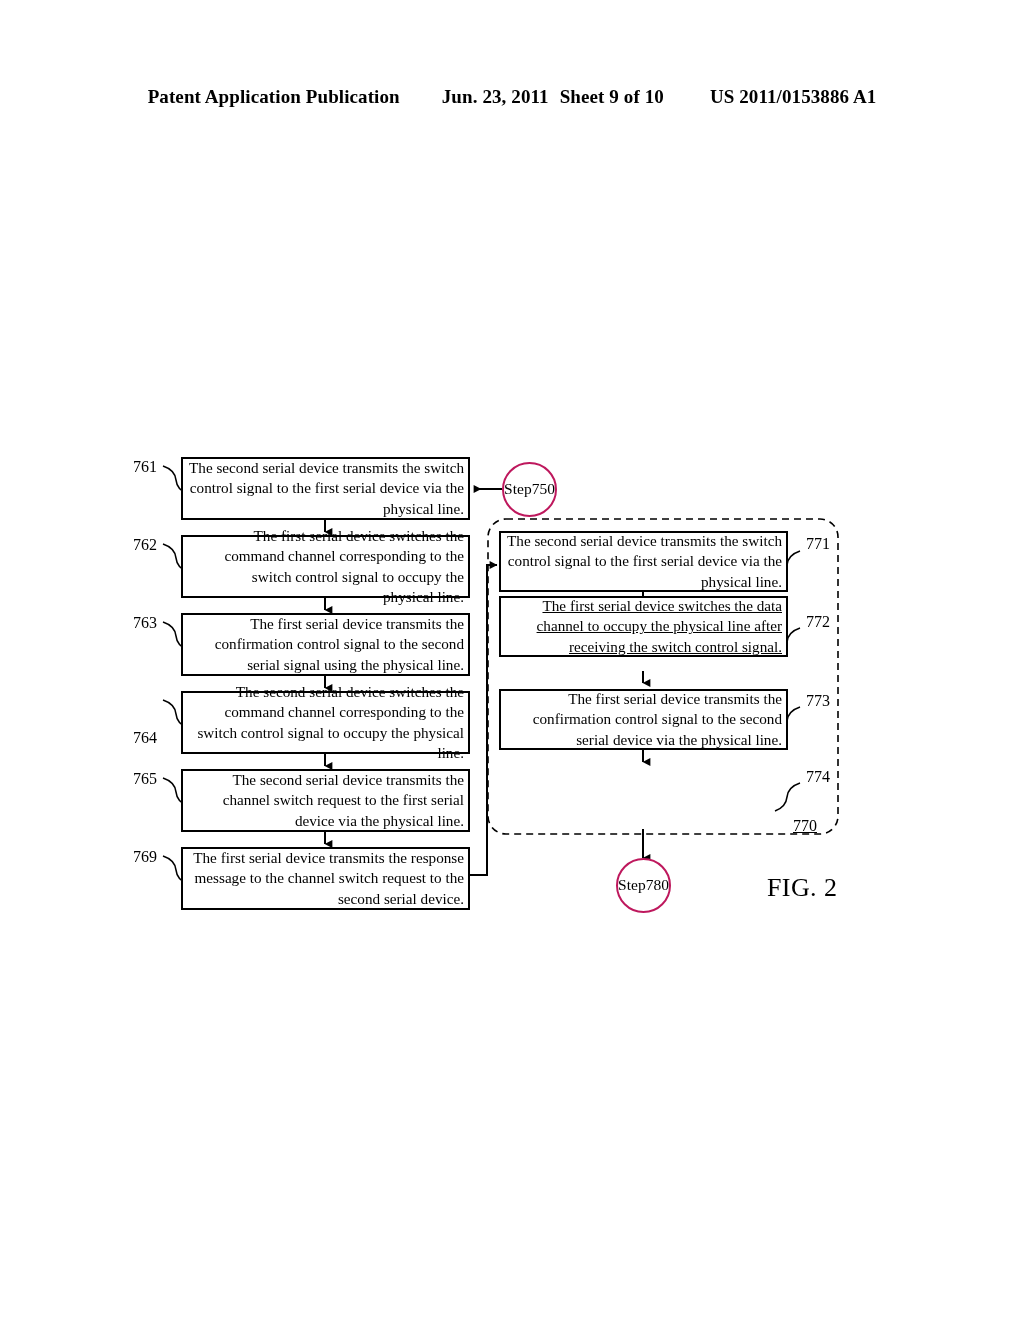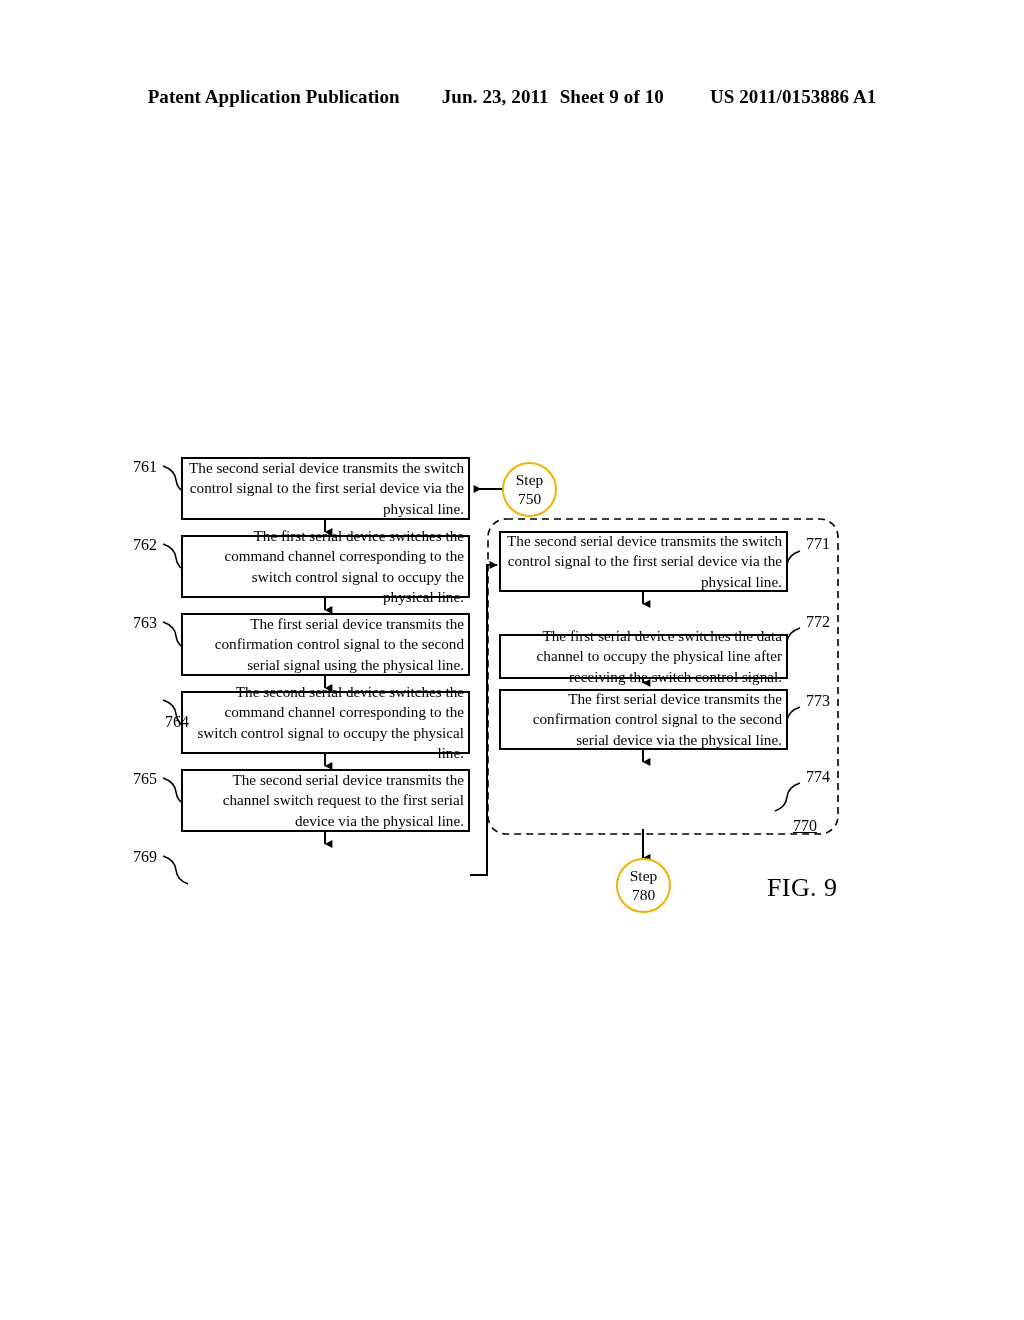--- a/index.html
+++ b/index.html
@@ -75,25 +75,25 @@
     font-size: 16px;
     line-height: 1;
     white-space: nowrap;
   }
   .refnum.underlined { text-decoration: underline; }
 
   
   .stepnode {
     position: absolute;
     box-sizing: border-box;
-    border: 2px solid #eab308;
+    border: 2px solid #be185d;
     border-radius: 50%;
     background: #fff;
     display: flex;
-    flex-direction: column;
+    flex-direction: row;
     align-items: center;
     justify-content: center;
     font-size: 15.5px;
     line-height: 1.18;
     text-align: center;
   }
 
   
   .fig-caption {
     position: absolute;
@@ -167,32 +167,35 @@
   </div>
   <div class="pbox" style="left:181px; top:613px; width:289px; height:63px;">
     <span class="ptext">The first serial device transmits the confirmation control signal to the second serial signal using the physical line.</span>
   </div>
   <div class="pbox" style="left:181px; top:769px; width:289px; height:63px;">
     <span class="ptext">The second serial device transmits the channel switch request to the first serial device via the physical line.</span>
   </div>
   <div class="pbox" style="left:181px; top:691px; width:289px; height:63px;">
     <span class="ptext">The second serial device switches the command channel corresponding to the switch control signal to occupy the physical line.</span>
   </div>
+  <div class="pbox" style="left:181px; top:847px; width:289px; height:63px;">
+    <span class="ptext">The first serial device transmits the response message to the channel switch request to the second serial device.</span>
+  </div>
 
   <div class="refnum" style="left:133px; top:459px;">761</div>
   <div class="refnum" style="left:133px; top:537px;">762</div>
   <div class="refnum" style="left:133px; top:615px;">763</div>
-  <div class="refnum" style="left:133px; top:714px;margin-left:32px;">764</div>
+  <div class="refnum" style="left:133px; top:730px;">764</div>
   <div class="refnum" style="left:133px; top:771px;">765</div>
   <div class="refnum" style="left:133px; top:849px;">769</div>
 
   <div class="pbox" style="left:499px; top:531px; width:289px; height:61px;">
     <span class="ptext">The second serial device transmits the switch control signal to the first serial device via the physical line.</span>
   </div>
-  <div class="pbox" style="left:499px; top:634px; width:289px; height:45px;">
+  <div class="pbox" style="left:499px; top:596px; width:289px; height:61px;text-decoration:underline;">
     <span class="ptext">The first serial device switches the data channel to occupy the physical line after receiving the switch control signal.</span>
   </div>
   <div class="pbox" style="left:499px; top:689px; width:289px; height:61px;">
     <span class="ptext">The first serial device transmits the confirmation control signal to the second serial device via the physical line.</span>
   </div>
 
   <div class="refnum" style="left:806px; top:536px;">771</div>
   <div class="refnum" style="left:806px; top:614px;">772</div>
   <div class="refnum" style="left:806px; top:693px;">773</div>
   <div class="refnum" style="left:806px; top:769px;">774</div>
@@ -201,15 +204,15 @@
 
   <div class="stepnode" style="left:502px; top:462px; width:55px; height:55px;">
     <span>Step</span>
     <span>750</span>
   </div>
   <div class="stepnode" style="left:616px; top:858px; width:55px; height:55px;">
     <span>Step</span>
     <span>780</span>
   </div>
 
-  <div class="fig-caption" style="left:767px; top:873px;">FIG. 9</div>
+  <div class="fig-caption" style="left:767px; top:873px;">FIG. 2</div>
 
 </div>
 
 </body></html>

